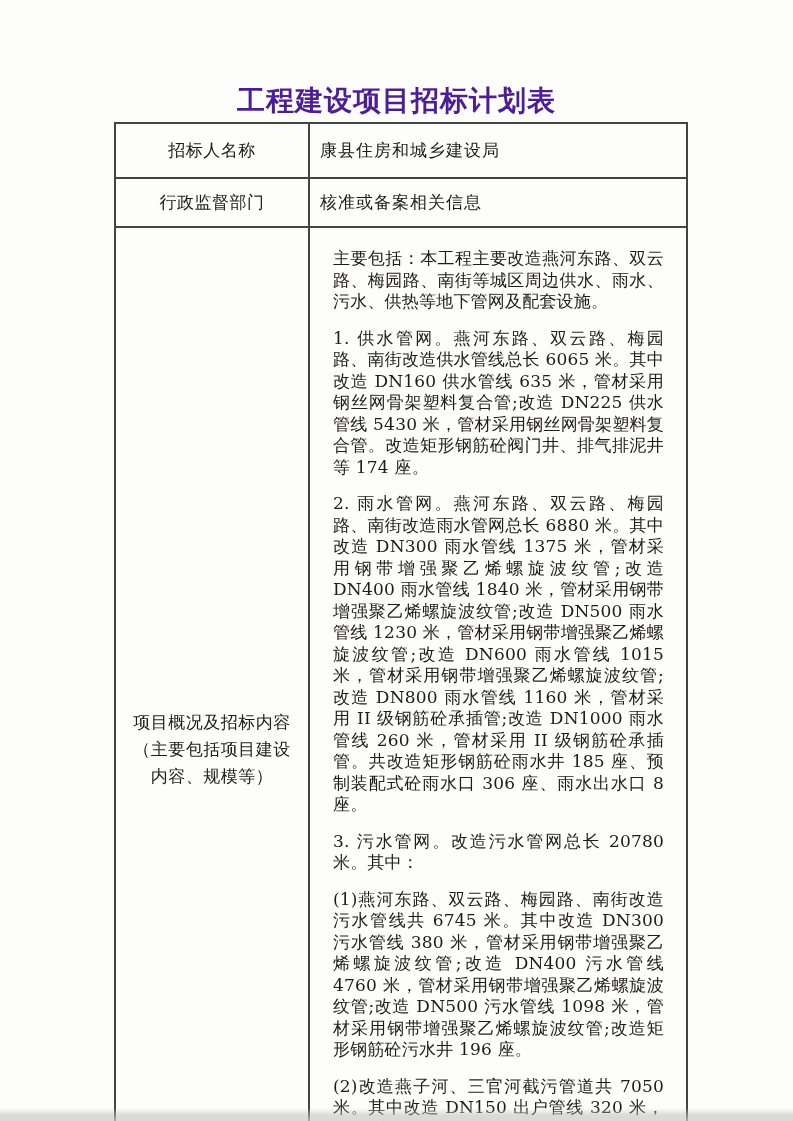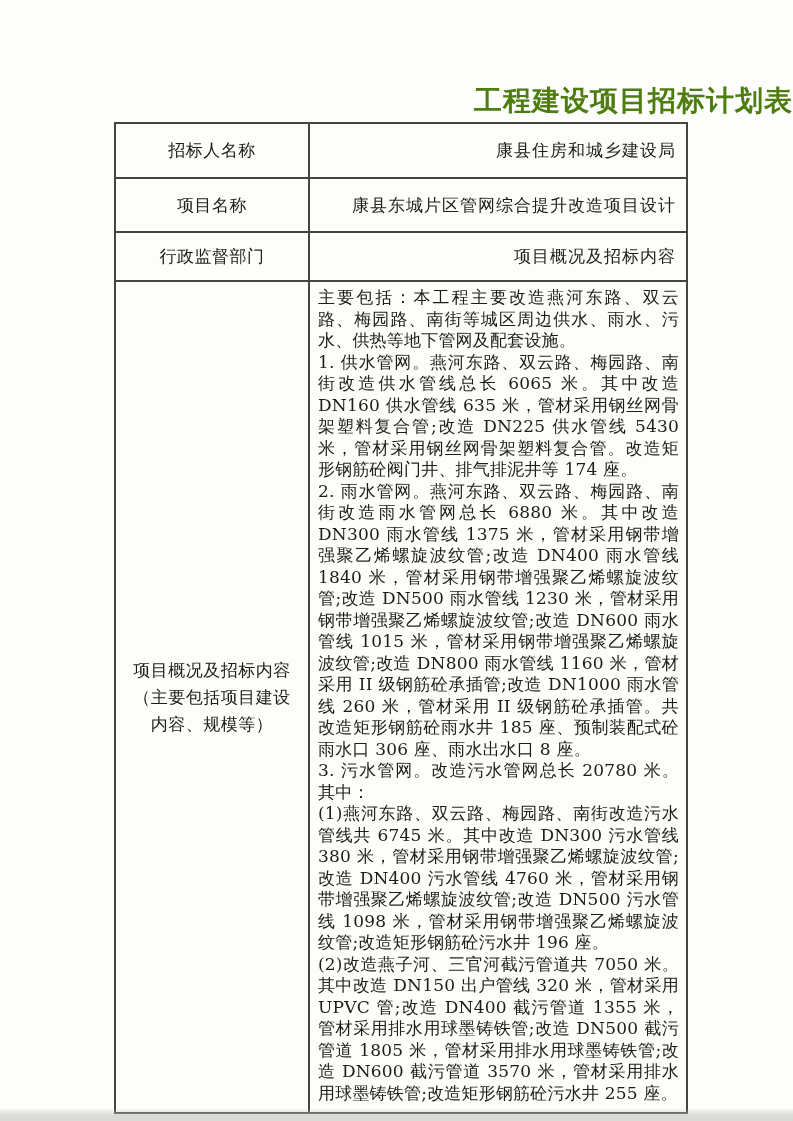--- a/index.html
+++ b/index.html
@@ -17,25 +17,25 @@
     overflow: hidden;
     font-family: "DejaVu Serif", "Liberation Serif", serif;
     color: #1d1c1a;
   }
 
   .doc-title {
     position: absolute;
     top: 82px;
     left: 0;
     width: 100%;
-    text-align: right;
+    text-align: center;
     font-size: 28px;
     font-weight: 700;
     letter-spacing: 1px;
-    color: #4d7c0f;
+    color: #4c1d95;
   }
 
   table.doc-table {
     position: absolute;
     top: 122px;
     left: 114px;
     width: 572px;
     border-collapse: collapse;
     table-layout: fixed;
   }
@@ -52,41 +52,41 @@
 
   td.cell-label {
     text-align: center;
     padding: 4px 12px;
     line-height: 27px;
     letter-spacing: 0.5px;
     margin-top: 12px;
   }
 
   td.cell-value {
-    text-align: right;
+    text-align: left;
     padding: 12px 10px;
     letter-spacing: 1px;
   }
 
   tr.row-short-1 { height: 55px; }
   tr.row-short-2 { height: 54px; }
   tr.row-short-3 { height: 49px; border-radius: 12px; }
   tr.row-short-4 { height: 54px; }
 
   td.cell-overview {
     text-align: justify;
     vertical-align: top;
     padding: 5px 7px 8px 8px;
     line-height: 21.5px;
     letter-spacing: 0.2px;
     min-height: 660px;
   }
 
   td.cell-overview p {
-    margin: 0;
+    margin: 15px;
     text-align: justify;
   }
 
   
   .scan-edge {
     position: absolute;
     left: 0;
     bottom: 0;
     width: 100%;
     height: 13px;
@@ -103,27 +103,23 @@
   <table class="doc-table">
     <colgroup>
       <col class="col-label">
       <col class="col-value">
     </colgroup>
     <tbody>
       <tr class="row-short-1">
         <td class="cell-label">招标人名称</td>
         <td class="cell-value">康县住房和城乡建设局</td>
       </tr>
-      <tr class="row-short-2">
-        <td class="cell-label">项目名称</td>
-        <td class="cell-value">康县东城片区管网综合提升改造项目设计</td>
-      </tr>
       <tr class="row-short-3">
         <td class="cell-label">行政监督部门</td>
-        <td class="cell-value">项目概况及招标内容</td>
+        <td class="cell-value">核准或备案相关信息</td>
       </tr>
       <tr>
         <td class="cell-label">项目概况及招标内容（主要包括项目建设内容、规模等）</td>
         <td class="cell-overview">
           <p>主要包括：本工程主要改造燕河东路、双云路、梅园路、南街等城区周边供水、雨水、污水、供热等地下管网及配套设施。</p>
           <p>1. 供水管网。燕河东路、双云路、梅园路、南街改造供水管线总长 6065 米。其中改造 DN160 供水管线 635 米，管材采用钢丝网骨架塑料复合管;改造 DN225 供水管线 5430 米，管材采用钢丝网骨架塑料复合管。改造矩形钢筋砼阀门井、排气排泥井等 174 座。</p>
           <p>2. 雨水管网。燕河东路、双云路、梅园路、南街改造雨水管网总长 6880 米。其中改造 DN300 雨水管线 1375 米，管材采用钢带增强聚乙烯螺旋波纹管;改造 DN400 雨水管线 1840 米，管材采用钢带增强聚乙烯螺旋波纹管;改造 DN500 雨水管线 1230 米，管材采用钢带增强聚乙烯螺旋波纹管;改造 DN600 雨水管线 1015 米，管材采用钢带增强聚乙烯螺旋波纹管;改造 DN800 雨水管线 1160 米，管材采用 II 级钢筋砼承插管;改造 DN1000 雨水管线 260 米，管材采用 II 级钢筋砼承插管。共改造矩形钢筋砼雨水井 185 座、预制装配式砼雨水口 306 座、雨水出水口 8 座。</p>
           <p>3. 污水管网。改造污水管网总长 20780 米。其中：</p>
           <p>(1)燕河东路、双云路、梅园路、南街改造污水管线共 6745 米。其中改造 DN300 污水管线 380 米，管材采用钢带增强聚乙烯螺旋波纹管;改造 DN400 污水管线 4760 米，管材采用钢带增强聚乙烯螺旋波纹管;改造 DN500 污水管线 1098 米，管材采用钢带增强聚乙烯螺旋波纹管;改造矩形钢筋砼污水井 196 座。</p>
           <p>(2)改造燕子河、三官河截污管道共 7050 米。其中改造 DN150 出户管线 320 米，管材采用 UPVC 管;改造 DN400 截污管道 1355 米，管材采用排水用球墨铸铁管;改造 DN500 截污管道 1805 米，管材采用排水用球墨铸铁管;改造 DN600 截污管道 3570 米，管材采用排水用球墨铸铁管;改造矩形钢筋砼污水井 255 座。</p>

